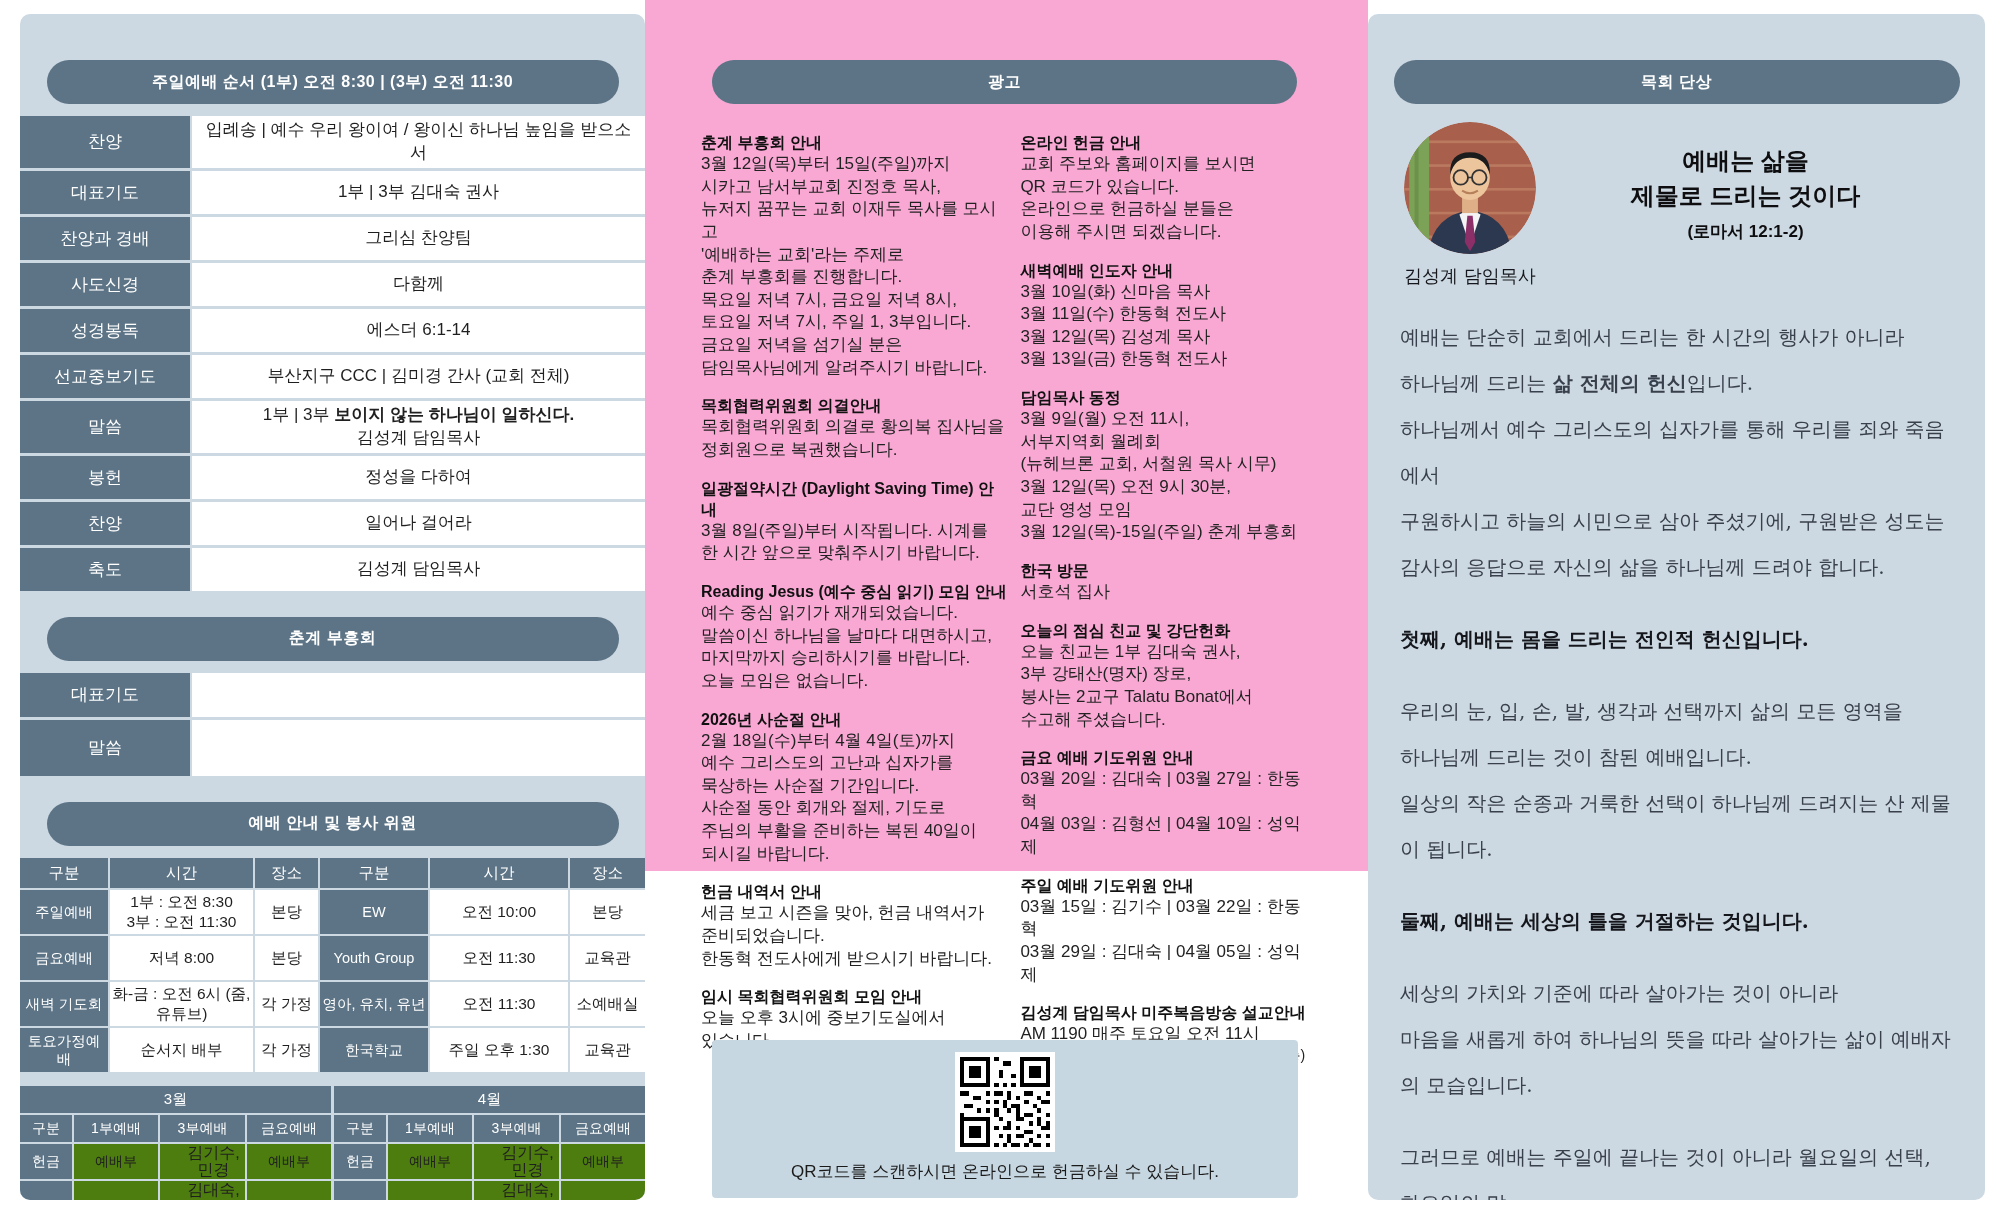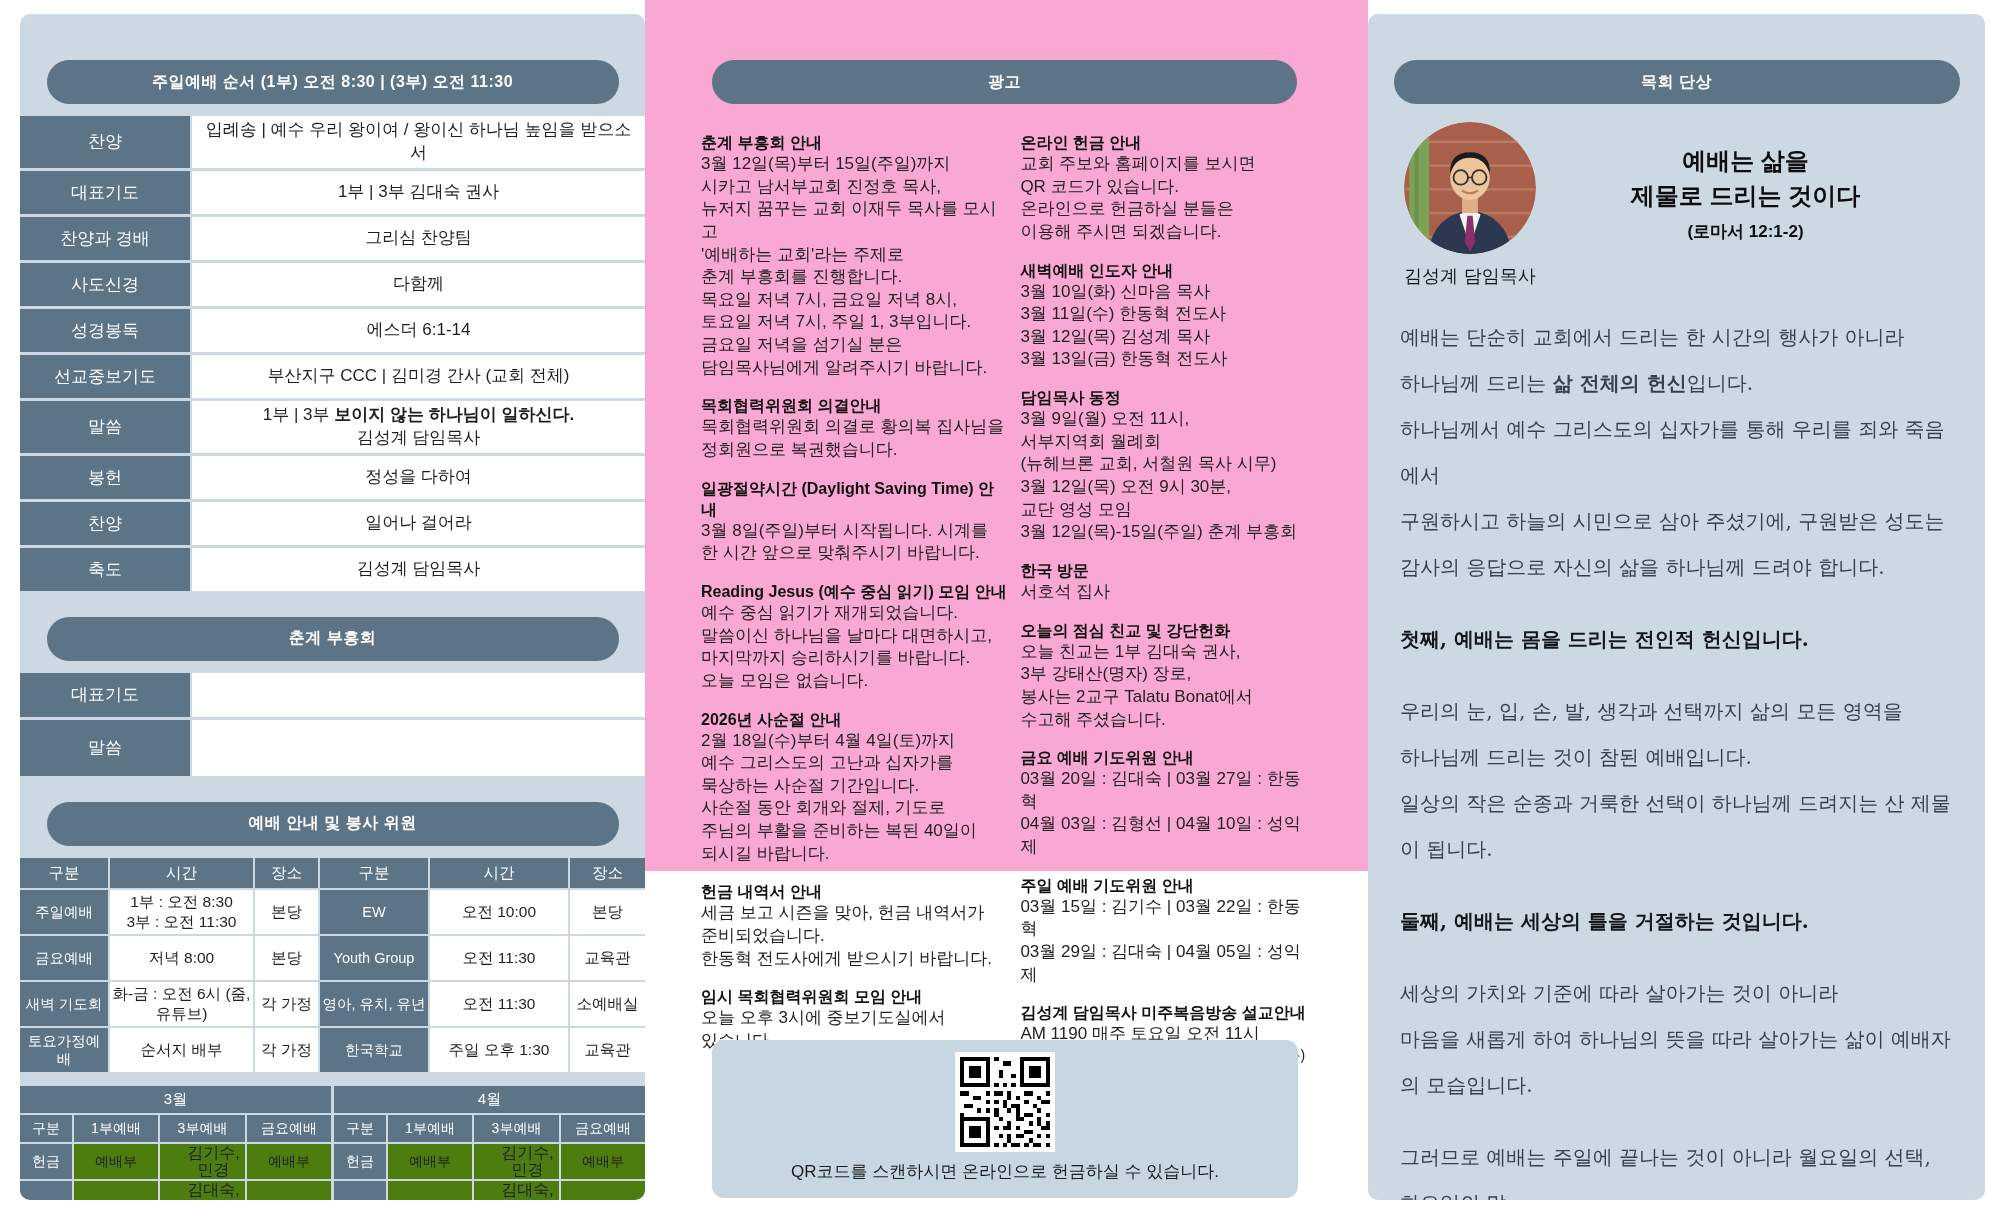--- a/index.html
+++ b/index.html
@@ -68,21 +68,21 @@
   #ad-columns{display:flex;gap:13px;padding:28px 56px 0 56px;}
   #ad-col-left{width:332px;}
   #ad-col-right{width:316px;}
   .ann{margin-bottom:16px;}
   .ann-title{font-weight:bold;font-size:16px;line-height:1.32;color:#111;}
   .ann-body{font-size:17px;line-height:1.33;white-space:pre-line;color:#222;}
   .ann-note{font-size:14px;line-height:1.4;color:#222;}
   .ann-note:empty{display:none;}
   #qr-box{
     position:absolute;left:67px;top:1040px;width:586px;height:158px;
-    background:#c7d7e1;border-radius:12px;display:flex;flex-direction:column;
+    background:#c7d7e1;border-radius:4px;display:flex;flex-direction:column;
     align-items:center;justify-content:flex-start;padding-top:12px;box-sizing:border-box;
   }
   #qr-code{width:100px;height:100px;background:#fff;padding:5px;box-sizing:border-box;}
   #qr-caption{font-size:17px;margin-top:8px;color:#1a1a1a;}
 
   
   #right-panel .pill{width:566px;margin:46px auto 0 auto;}
   #pastor-header{display:flex;padding:18px 30px 0 36px;}
   #photo-wrap{width:132px;flex-shrink:0;}
   #pastor-photo{width:132px;height:132px;border-radius:50%;overflow:hidden;display:block;}

